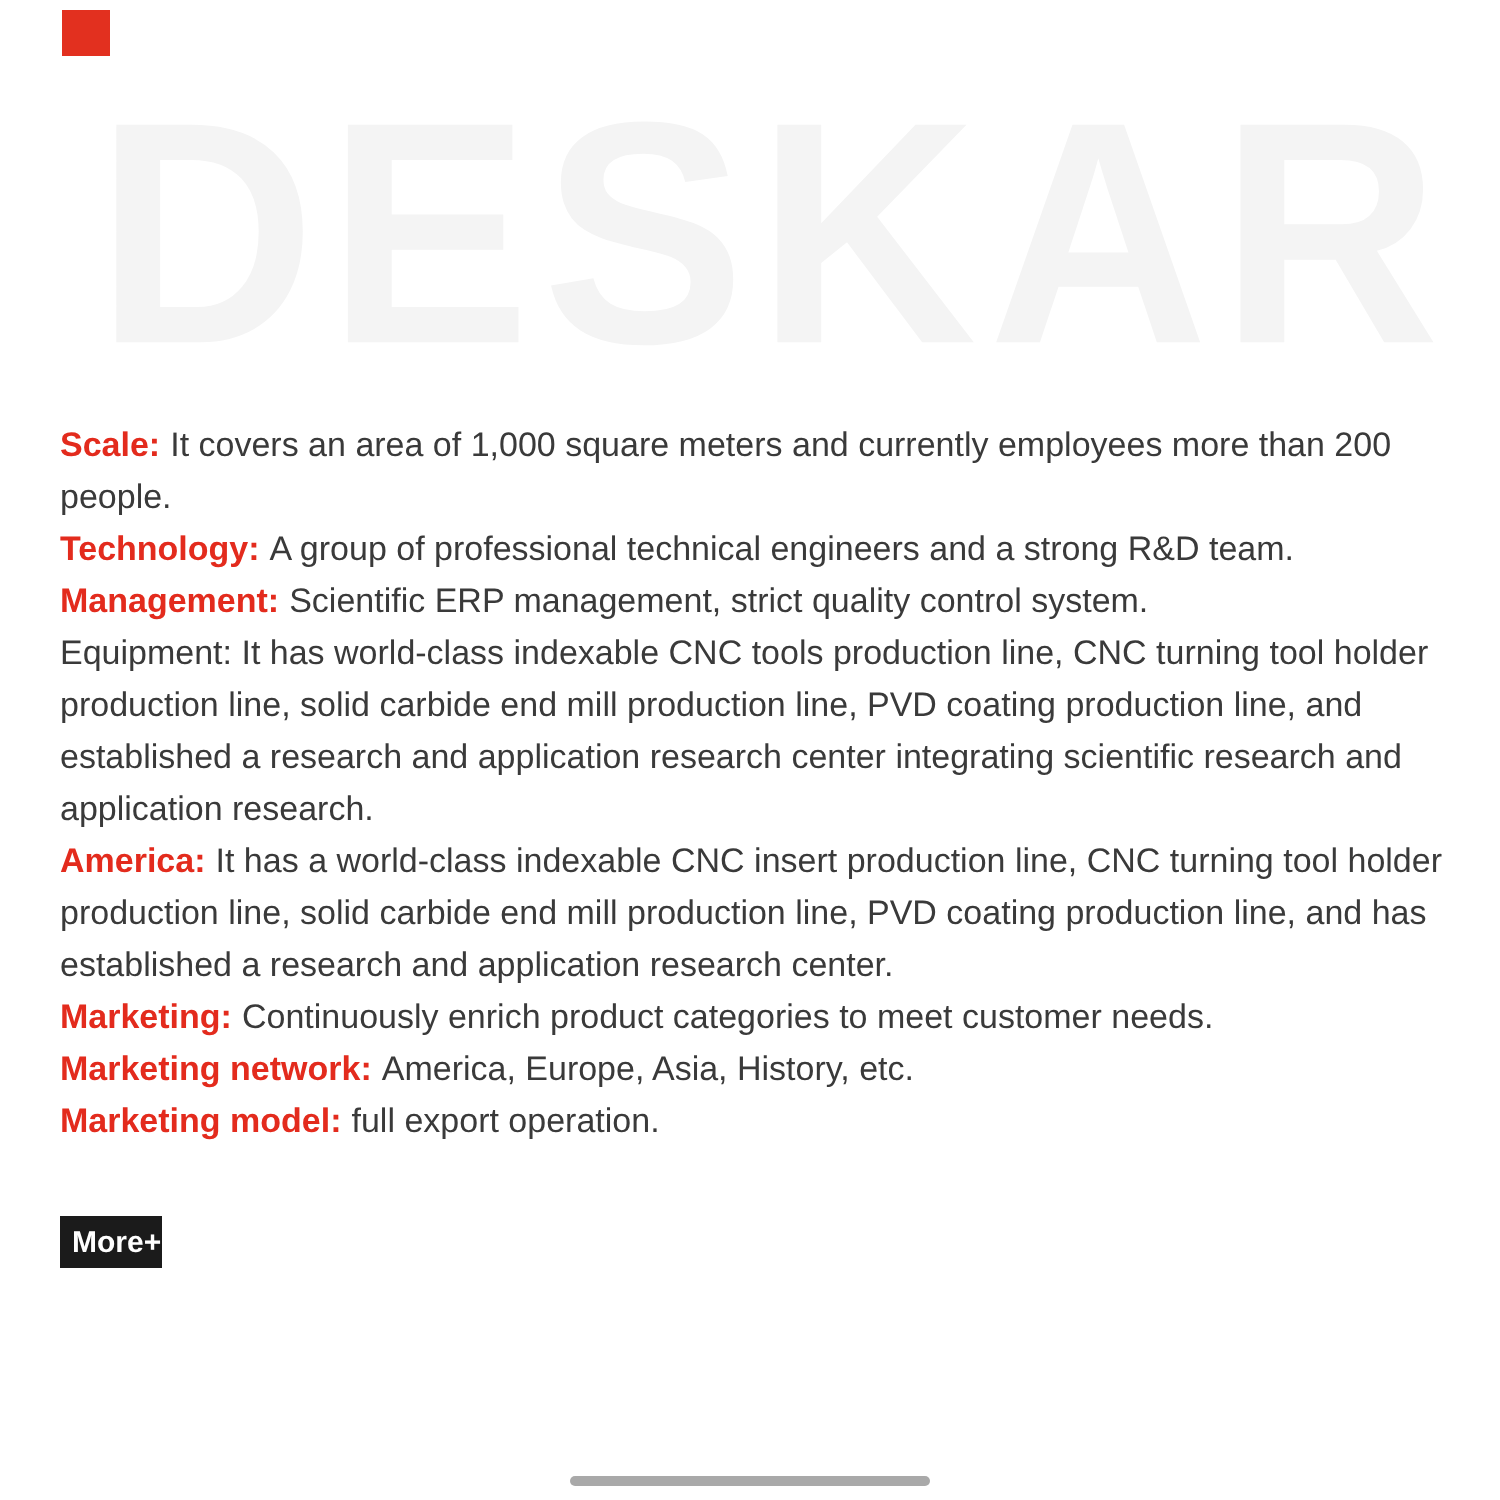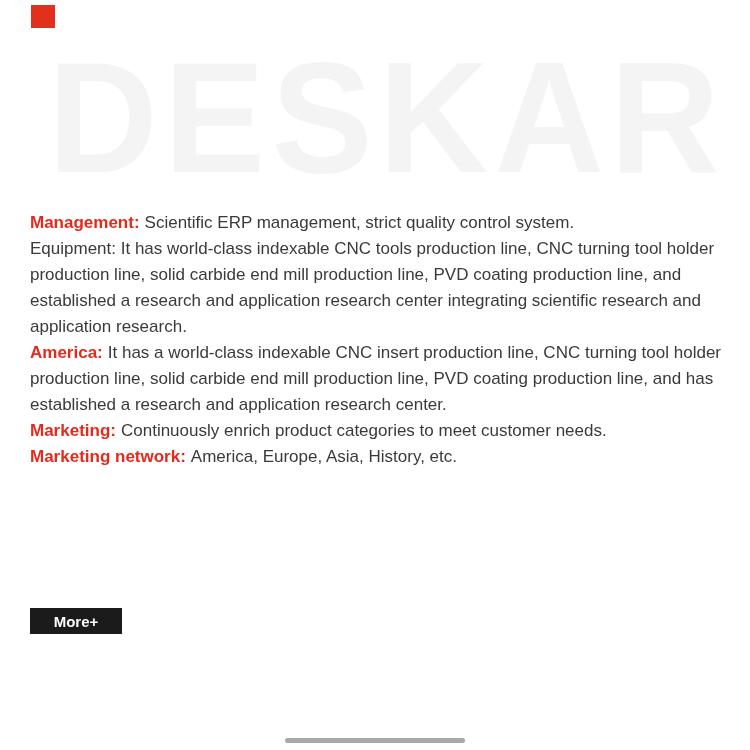--- a/index.html
+++ b/index.html
@@ -76,21 +76,21 @@
     padding:0;
   }
   .intro-label{
     font-weight:bold;
     color:#e32b1d;
     margin-right:5px;
   }
   .more-button{
     position:absolute;
     left:30px;top:608px;
-    width:92px;height:26px;
+    width:51px;height:26px;
     background:#1b1b1b;
     color:#ffffff;
     font-size:15px;
     font-weight:bold;
     line-height:26px;
     text-align:center;
     border:none;
     cursor:pointer;
     z-index:2;
     font-family:"Liberation Sans","DejaVu Sans",sans-serif;
@@ -108,24 +108,27 @@
 <body>
 
 <div class="page">
 
   <div class="accent-square"></div>
 
   <div class="watermark">DESKAR</div>
 
 
   <div class="intro-text">
+      <p><span class="intro-label">Scale:</span><span>It covers an area of 1,000 square meters and currently employees more than 200 people.</span></p>
+      <p><span class="intro-label">Technology:</span><span>A group of professional technical engineers and a strong R&amp;D team.</span></p>
       <p><span class="intro-label">Management:</span><span>Scientific ERP management, strict quality control system.</span></p>
       <p><span>Equipment: It has world-class indexable CNC tools production line, CNC turning tool holder production line, solid carbide end mill production line, PVD coating production line, and established a research and application research center integrating scientific research and application research.</span></p>
       <p><span class="intro-label">America:</span><span>It has a world-class indexable CNC insert production line, CNC turning tool holder production line, solid carbide end mill production line, PVD coating production line, and has established a research and application research center.</span></p>
       <p><span class="intro-label">Marketing:</span><span>Continuously enrich product categories to meet customer needs.</span></p>
       <p><span class="intro-label">Marketing network:</span><span>America, Europe, Asia, History, etc.</span></p>
+      <p><span class="intro-label">Marketing model:</span><span>full export operation.</span></p>
     </div>
 
   <button class="more-button">More+</button>
 
   <div class="bottom-bar"></div>
 
 </div>
 
 </body></html>

